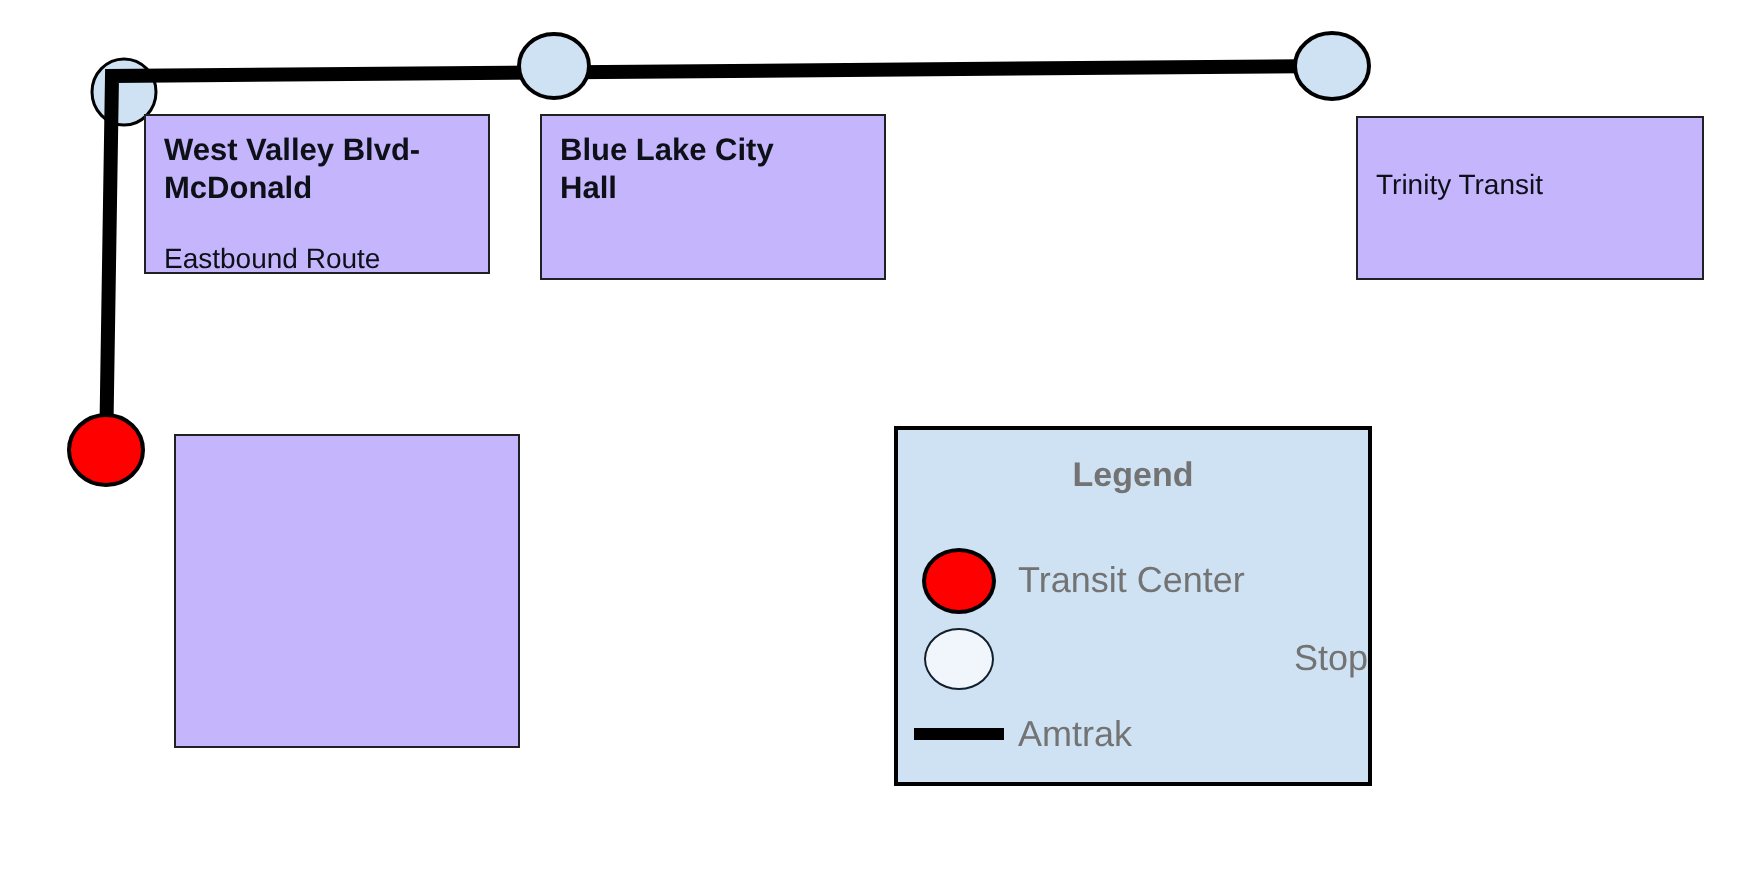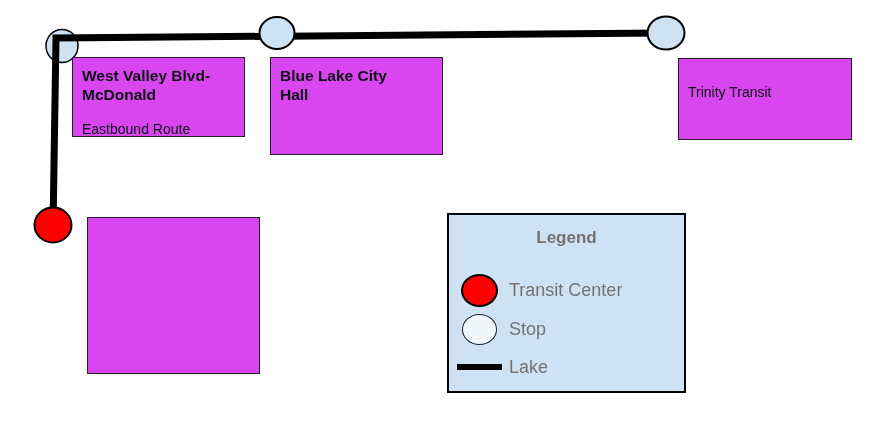--- a/index.html
+++ b/index.html
@@ -9,40 +9,40 @@
     height: 448px;
     background: #ffffff;
     font-family: "Liberation Sans", sans-serif;
     overflow: hidden;
   }
   .route-svg { position: absolute; left: 0; top: 0; z-index: 1; }
 
   .stop-box {
     position: absolute;
     z-index: 2;
-    background: #d946ef;
+    background: #c4b5fd;
     border: 1.5px solid #202124;
     box-sizing: border-box;
     padding: 8px 9px 4px 9px;
     color: #0d1117;
   }
   .stop-title {
     font-weight: bold;
     font-size: 15.5px;
     line-height: 19px;
     white-space: pre-line;
   }
   .stop-subtitle {
     font-size: 14px;
     line-height: 18px;
     white-space: pre-line;
     margin-top: 16px;
   }
   #box-west-valley  { left: 72px;  top: 57px;  width: 173px; height: 80px; }
-  #box-blue-lake    { left: 270px; top: 57px;  width: 173px; height: 98px; }
+  #box-blue-lake    { left: 270px; top: 57px;  width: 173px; height: 83px; }
   #box-willow-creek { left: 678px; top: 58px;  width: 174px; height: 82px; }
   #box-arcata       { left: 87px;  top: 217px; width: 173px; height: 157px; }
 
   .legend {
     position: absolute;
     left: 447px; top: 213px;
     width: 239px; height: 180px;
     background: #cfe2f3;
     border: 2px solid #000000;
     box-sizing: border-box;
@@ -56,21 +56,21 @@
     margin-top: 13px;
   }
   .legend-row {
     position: absolute;
     left: 0;
     width: 100%;
     display: flex;
     align-items: center;
   }
   #legend-row-transit-center { top: 55px;  height: 40px; }
-  #legend-row-stop           { top: 96px;  height: 36px; }
+  #legend-row-stop           { top: 96px;  height: 36px; justify-content: space-between; }
   #legend-row-route          { top: 142px; height: 20px; }
   .legend-sym-col {
     width: 60px;
     display: flex;
     justify-content: center;
     align-items: center;
     flex: none;
   }
   .legend-label {
     font-weight: normal;
@@ -142,17 +142,17 @@
       <div class="legend-sym-col">
         <div class="sym-stop"></div>
       </div>
       <div class="legend-label">Stop</div>
     </div>
 
     <div class="legend-row" id="legend-row-route">
       <div class="legend-sym-col">
         <div class="sym-route"></div>
       </div>
-      <div class="legend-label">Lake</div>
+      <div class="legend-label">Amtrak</div>
     </div>
   </div>
 
 </div>
 
 </body></html>

